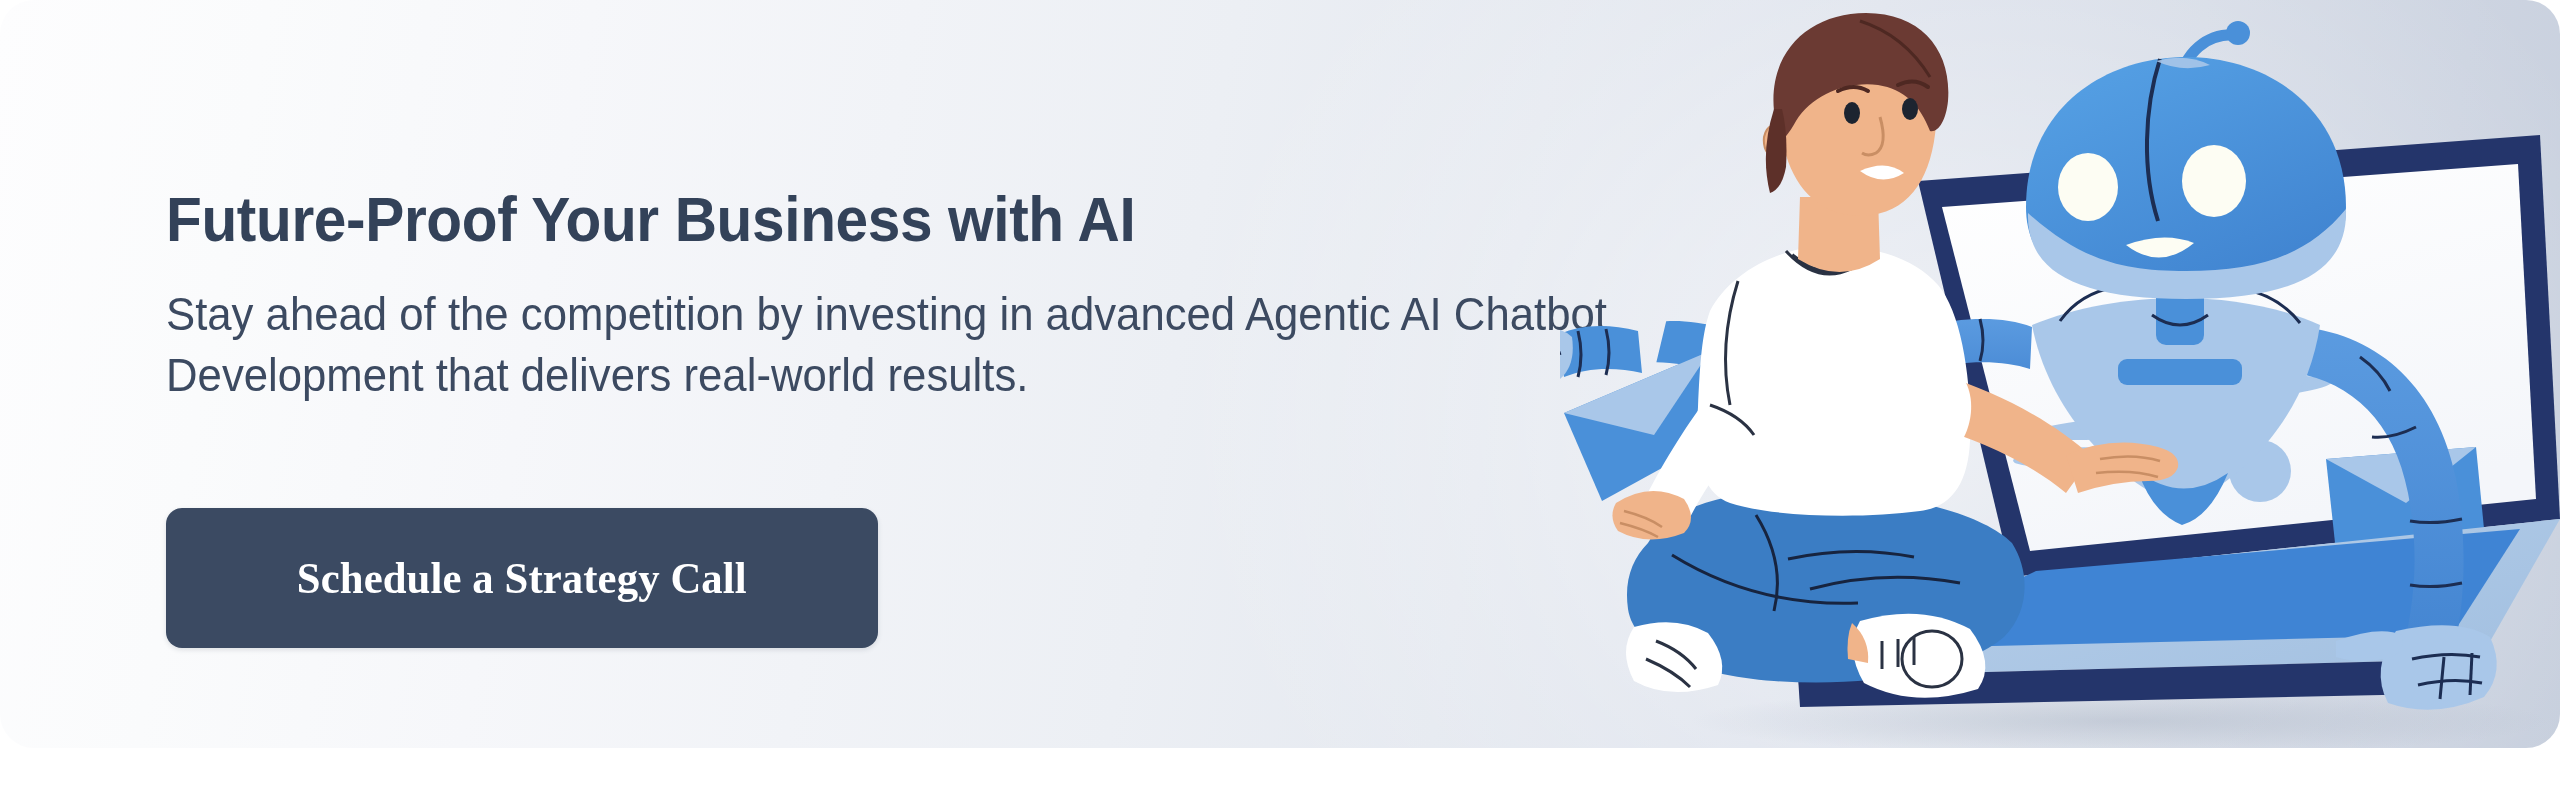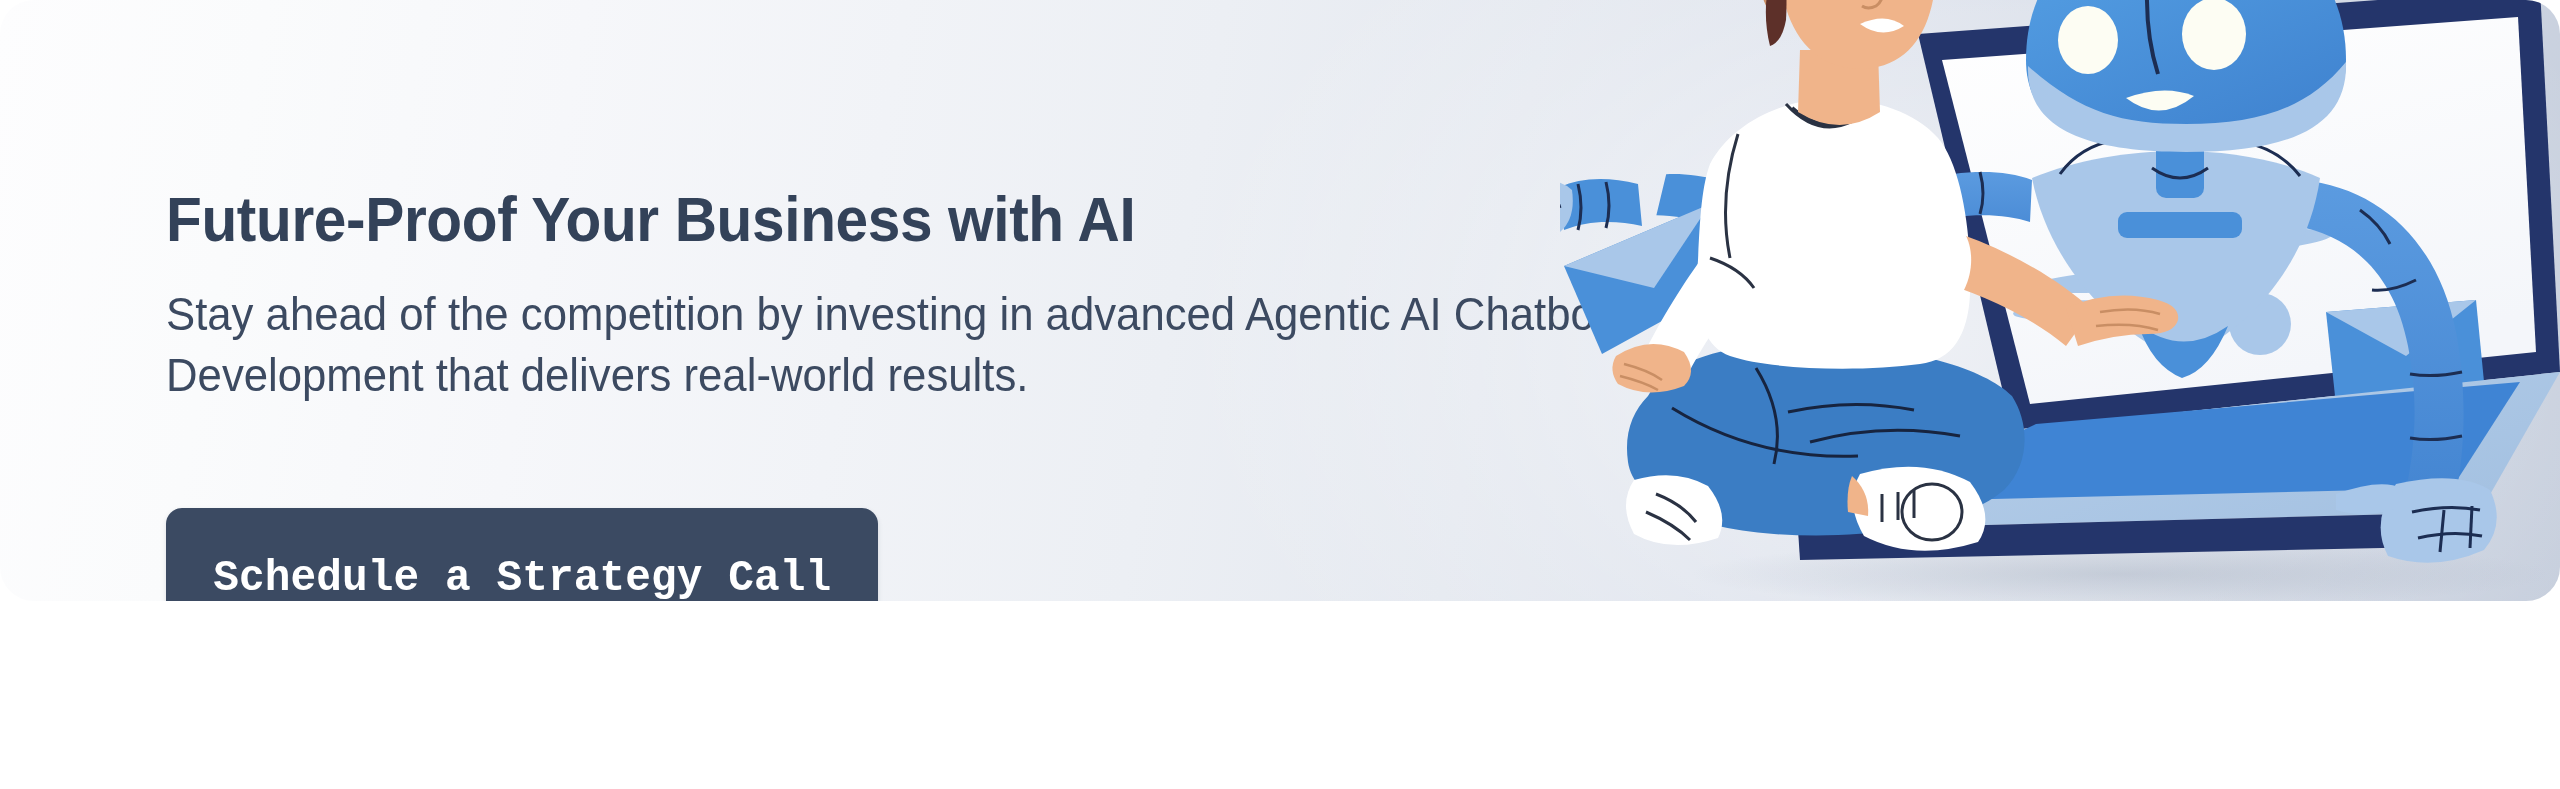--- a/index.html
+++ b/index.html
@@ -9,21 +9,21 @@
     background: #ffffff;
   }
   body {
     font-family: "Liberation Sans", "DejaVu Sans", sans-serif;
   }
 
   
   .banner {
     position: relative;
     width: 2560px;
-    height: 601px;
+    height: 748px;
     border-radius: 34px;
     overflow: hidden;
     background: linear-gradient(100deg,
         #fdfdfe 0%,
         #fafbfc 10%,
         #f6f7fa 22%,
         #f1f3f7 34%,
         #eceff4 46%,
         #e5e9f0 58%,
         #dde2ec 70%,
@@ -84,21 +84,21 @@
   .cta-button {
     position: absolute;
     left: 166px;
     top: 508px;
     width: 712px;
     height: 140px;
     border: none;
     border-radius: 16px;
     background: #3b4a62;
     color: #ffffff;
-    font-family: Liberation Mono, monospace;
+    font-family: Liberation Serif, serif;
     font-size: 45px;
     font-weight: 700;
     letter-spacing: 0.1px;
     cursor: pointer;
     display: flex;
     align-items: center;
     justify-content: center;
     padding: 0;
     box-shadow: 0 2px 5px rgba(40,52,72,0.13);
   }

